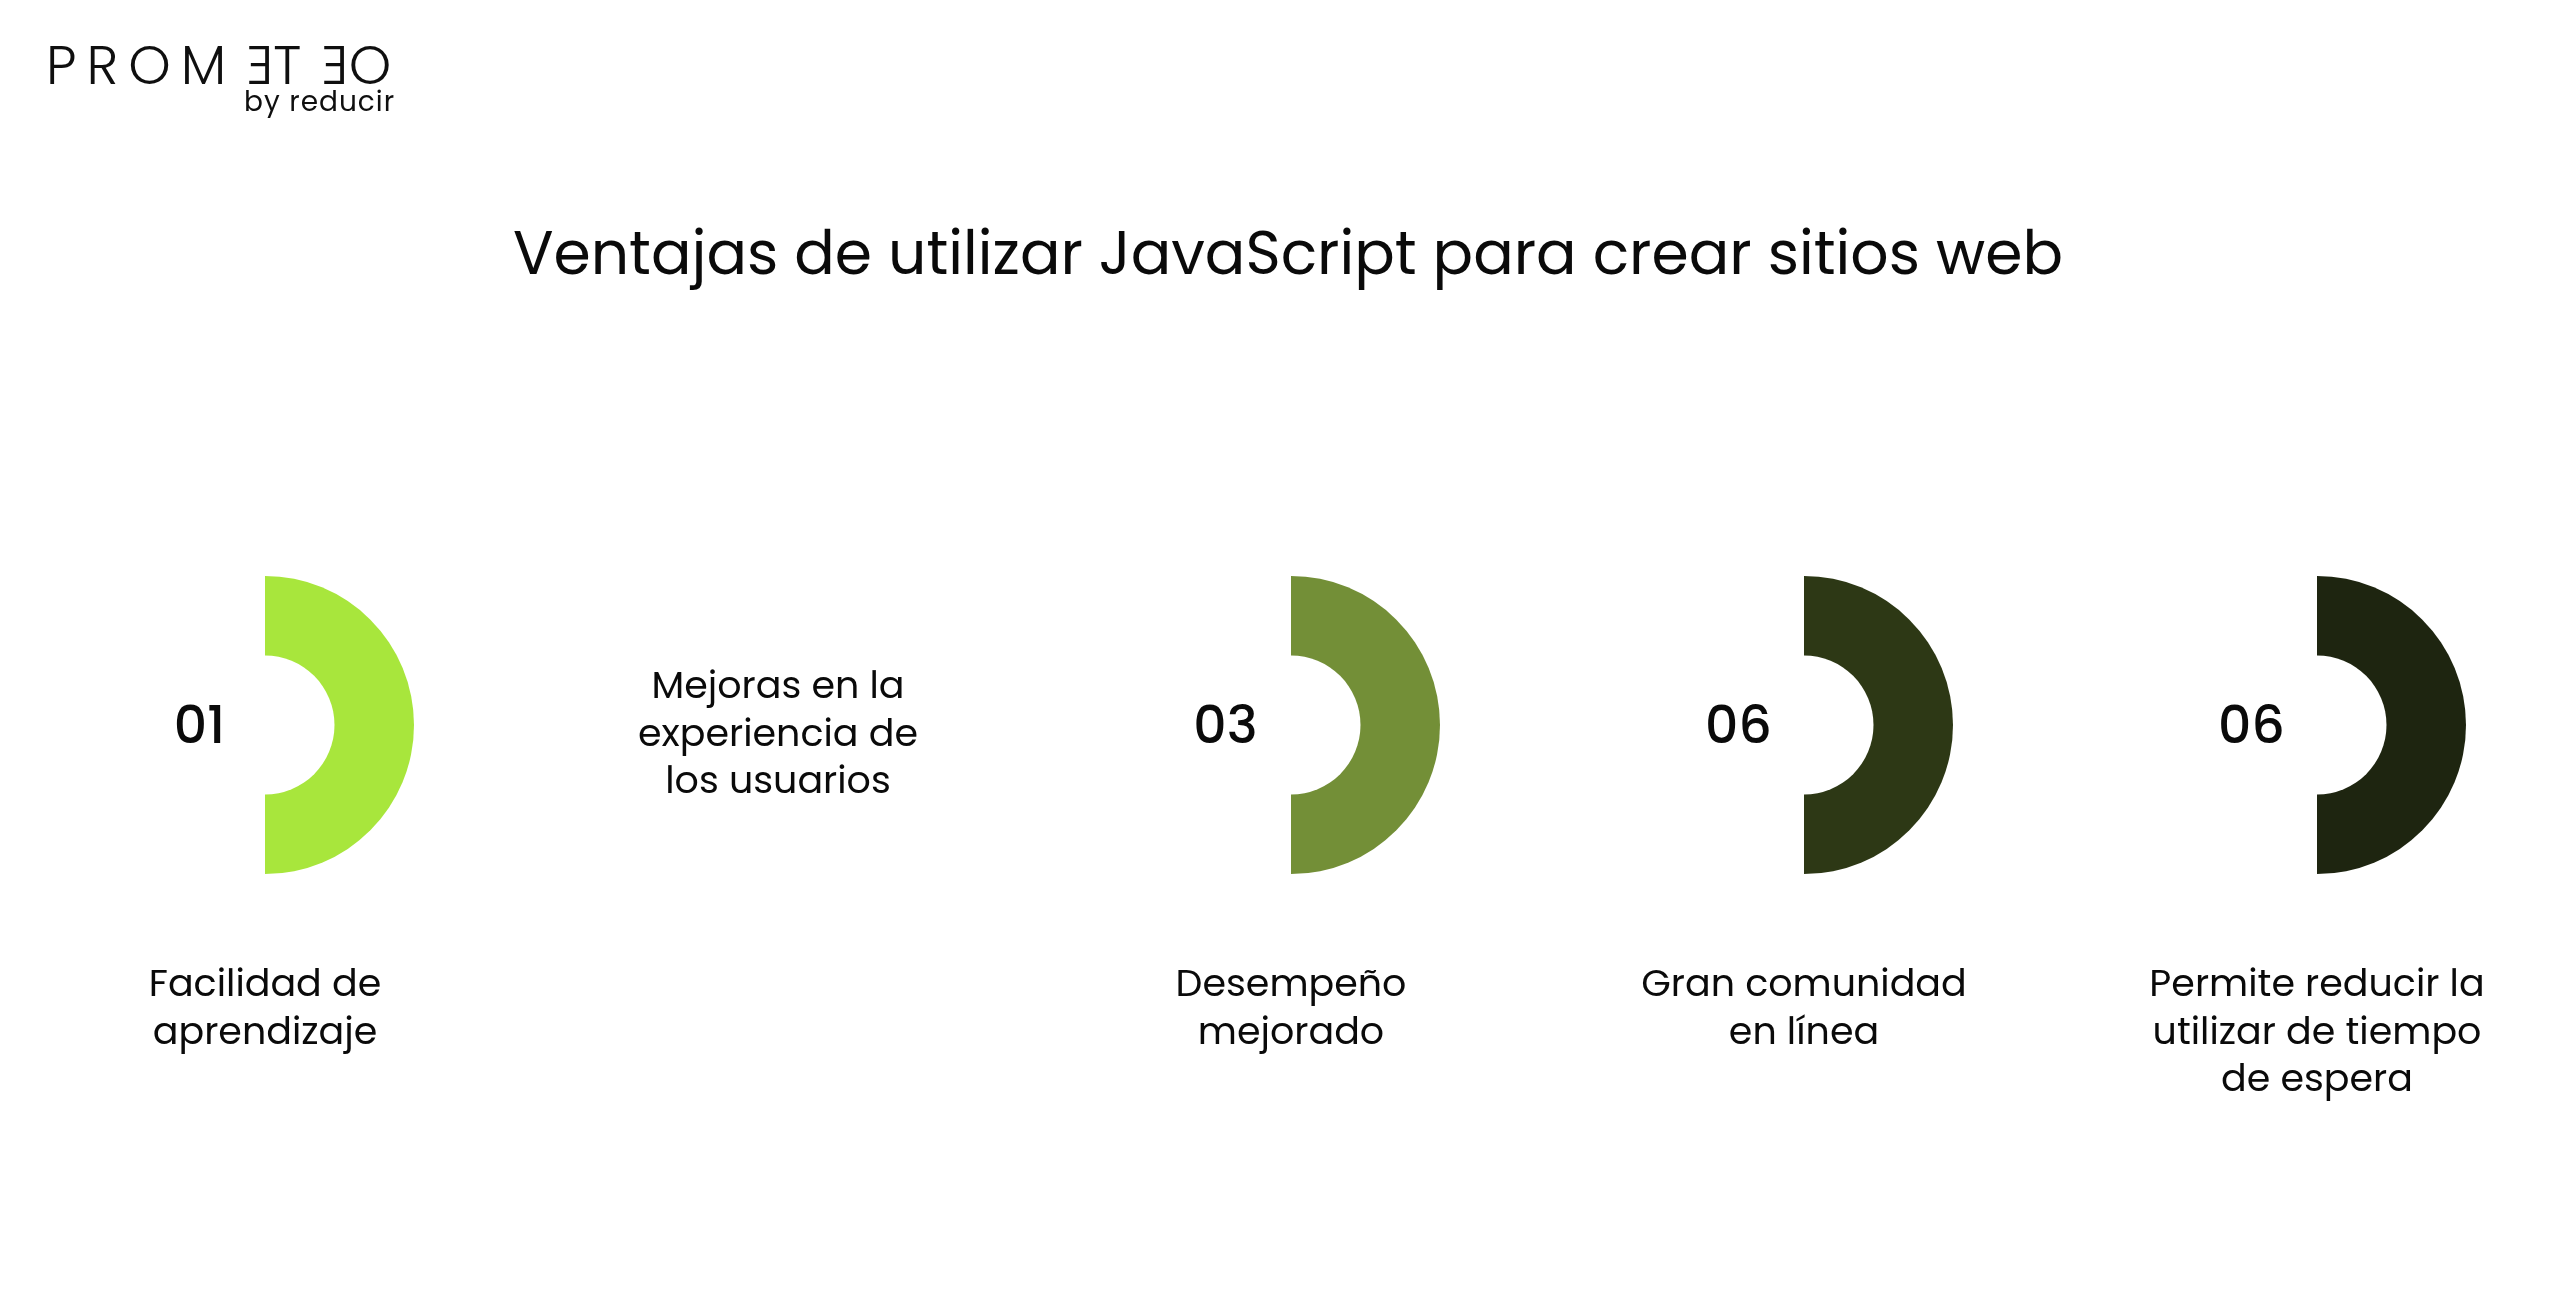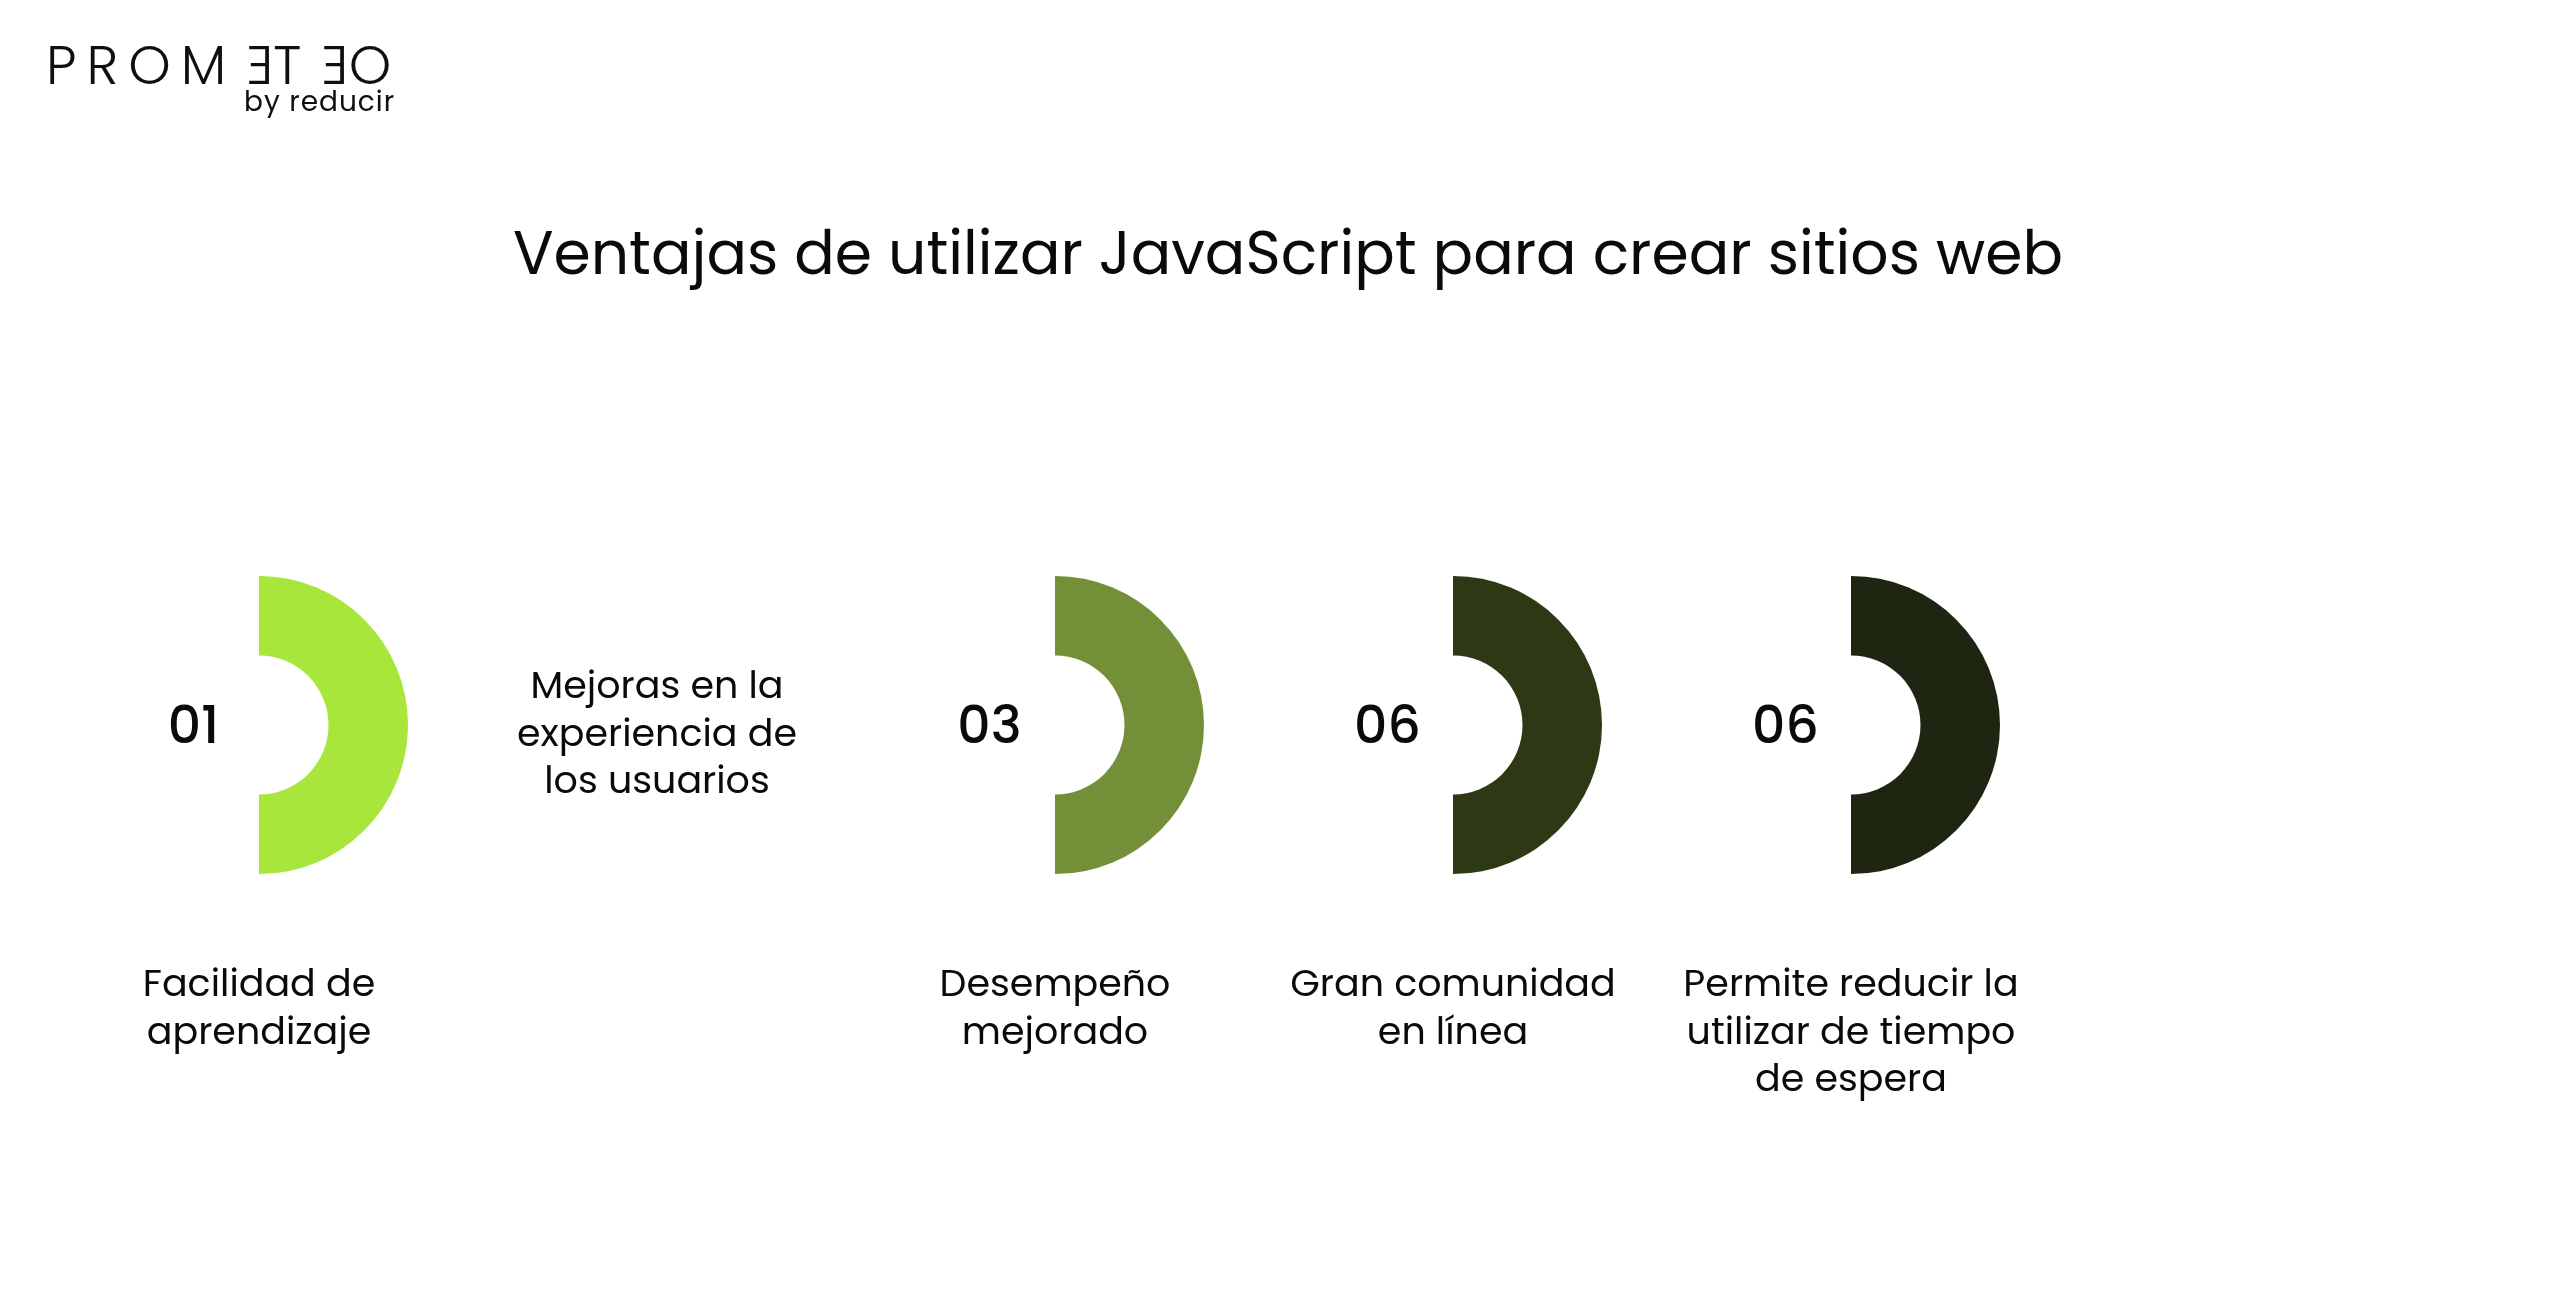--- a/index.html
+++ b/index.html
@@ -50,24 +50,24 @@
     text-align:center;
     font-size:60px;
     font-weight:400;
     line-height:1.15;
     color:#0a0a0a;
   }
   
   .row{
     position:absolute;
     top:576px;
-    left:0;
+    left:6px;
     right:0;
     display:flex;
-    justify-content:flex-start;
+    justify-content:space-between;
     align-items:flex-start;
     padding:0 60px;
   }
   .item{
     flex:1 1 0;
     display:flex;
     flex-direction:column;
     align-items:center;
     max-width:398px;
   }

